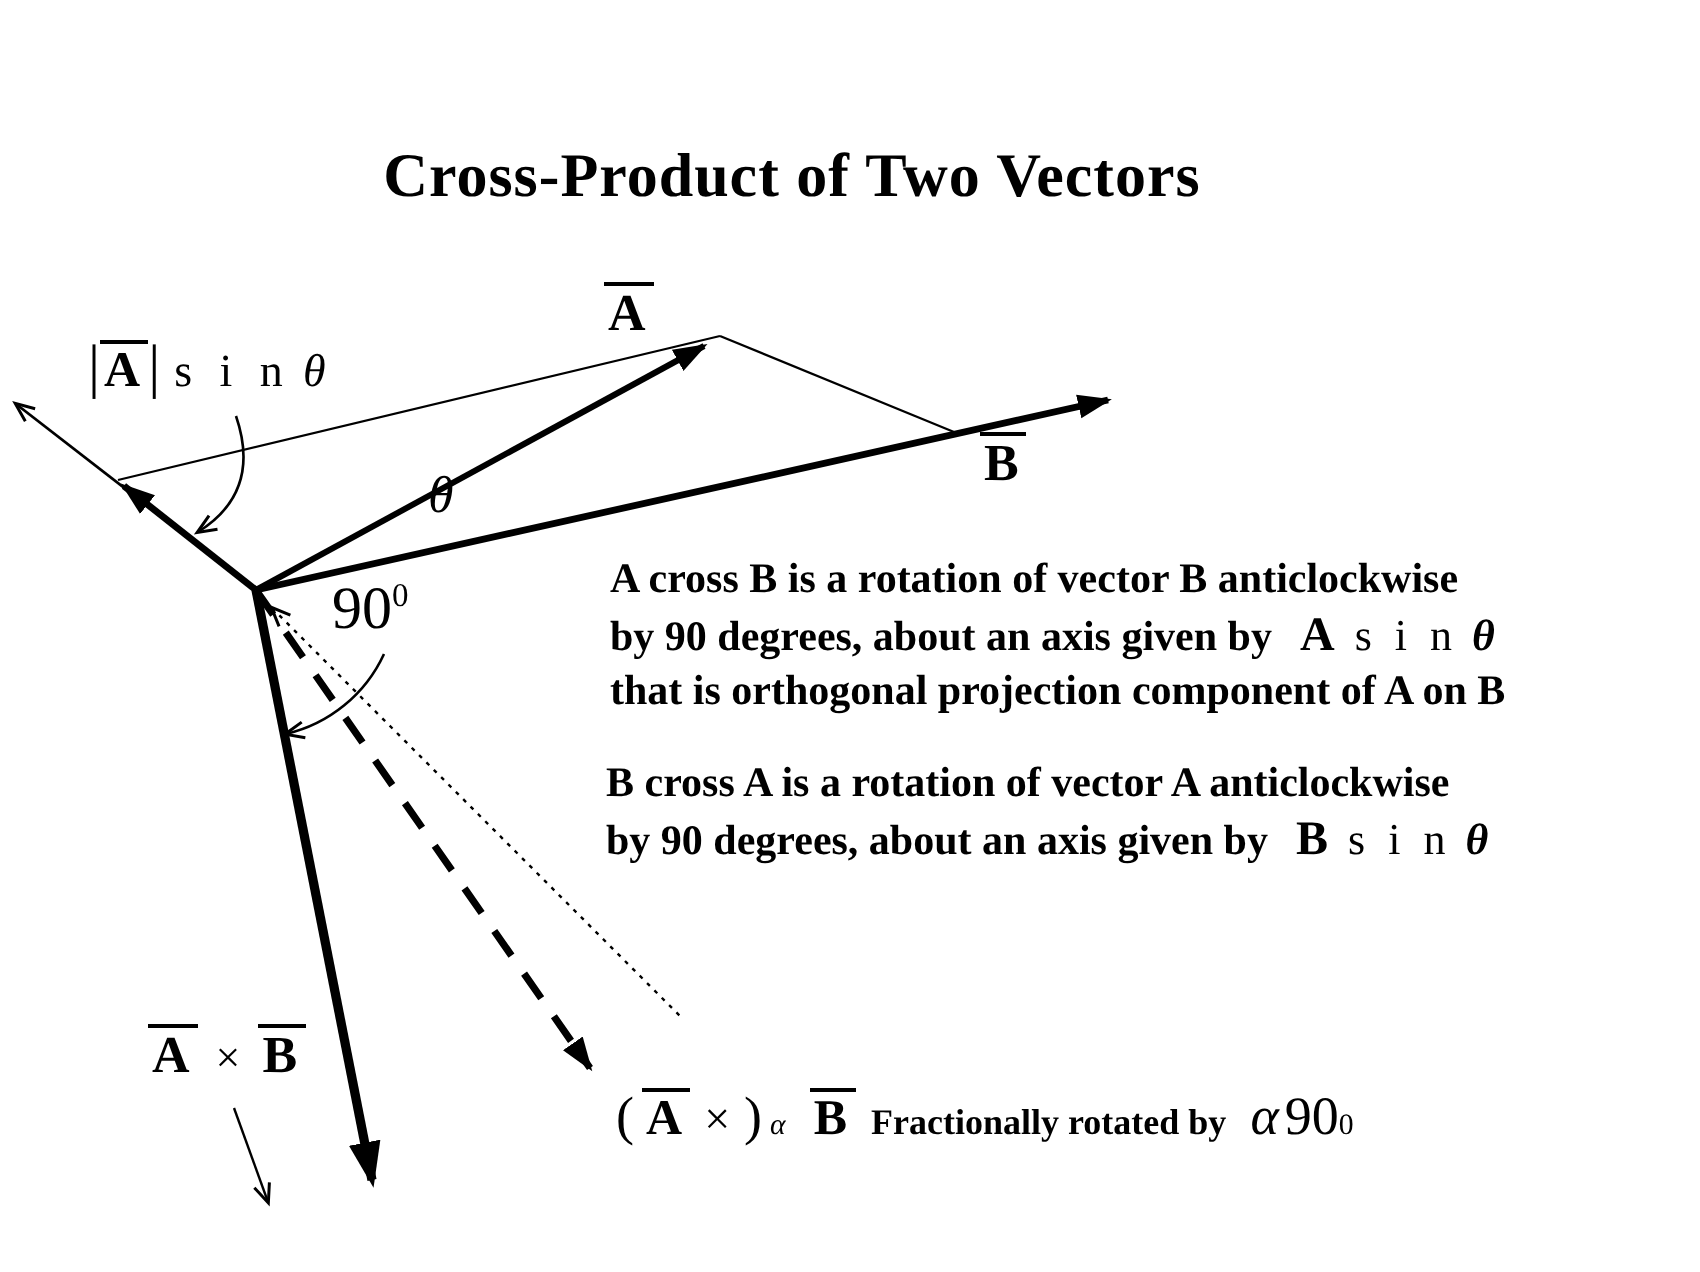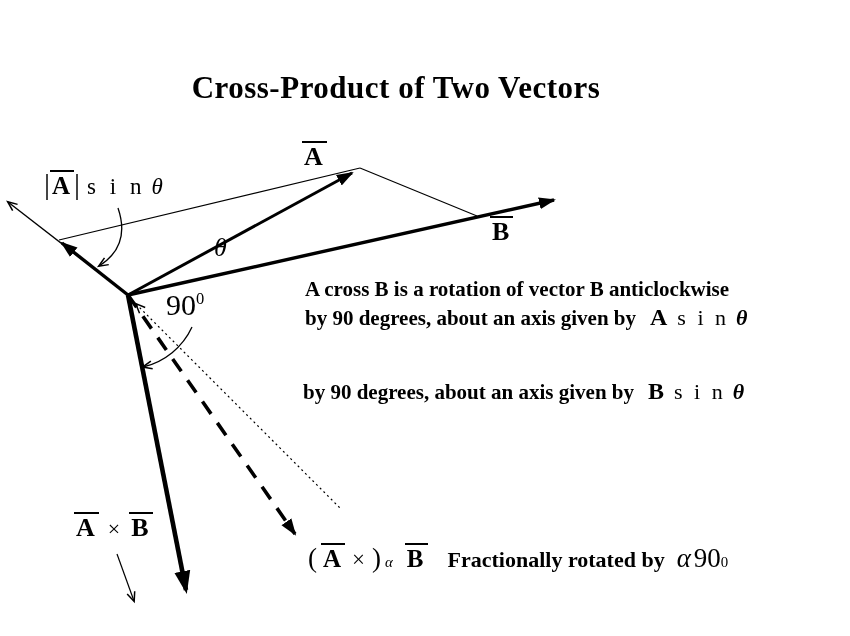--- a/index.html
+++ b/index.html
@@ -21,21 +21,21 @@
   .theta{font-size:26px;font-style:italic;}
   .sup{font-size:0.55em;vertical-align:super;line-height:0;}
   .row{display:flex;align-items:baseline;white-space:pre;}
   .pipe{font-size:30px;font-weight:400;line-height:1;}
   .sinsp{letter-spacing:4px;font-weight:400;}
   .para{font-size:21px;font-weight:bold;line-height:27.5px;width:520px;}
   .mvec{font-size:24px;font-weight:bold;margin:0 10px 0 14px;}
   .msin{font-size:22px;font-weight:400;letter-spacing:3px;}
   .mtheta{font-size:22px;font-style:italic;margin-left:7px;}
   .formula{font-size:27px;font-weight:400;}
-  .cap{font-size:22px;font-weight:bold;margin-left:20px;}
+  .cap{font-size:18px;font-weight:bold;margin-left:8px;}
   .alpha{font-style:italic;}
   svg{position:absolute;top:0;left:0;}
 </style>
 </head>
 <body>
 
 <div class="stage">
 
   <svg width="850" height="636" viewBox="0 0 850 636">
     <defs>
@@ -97,23 +97,25 @@
 
   <div class="abs row" style="top:512px;left:74px;font-size:26px;">
     <span class="ovl">A</span><span style="margin:0 9px;font-size:22px;">×</span><span class="ovl">B</span>
   </div>
 
   <div class="abs para" style="top:276px;left:305px;">
     <div>A cross B is a rotation of vector B anticlockwise</div>
     <div class="row">
       <span>by 90 degrees, about an axis given by</span><span class="mvec">A</span><span class="msin">s i n</span><span class="mtheta">θ</span>
     </div>
+    <div>that is orthogonal projection component of A on B</div>
   </div>
 
   <div class="abs para" style="top:378px;left:303px;">
+    <div>B cross A is a rotation of vector A anticlockwise</div>
     <div class="row">
       <span>by 90 degrees, about an axis given by</span><span class="mvec">B</span><span class="msin">s i n</span><span class="mtheta">θ</span>
     </div>
   </div>
 
   <div class="abs row formula" style="top:543px;left:308px;">
     <span>(</span><span class="ovl" style="font-size:25px;margin-left:4px;">A</span><span style="font-size:23px;margin:0 7px;">×</span><span>)</span><span class="sup alpha" style="margin-left:4px;">α</span><span class="ovl" style="font-size:25px;margin-left:12px;">B</span><span class="cap">Fractionally rotated by</span><span class="alpha" style="margin-left:12px;">α</span><span style="margin-left:3px;">90</span><span class="sup">0</span>
   </div>
 
 </div>

